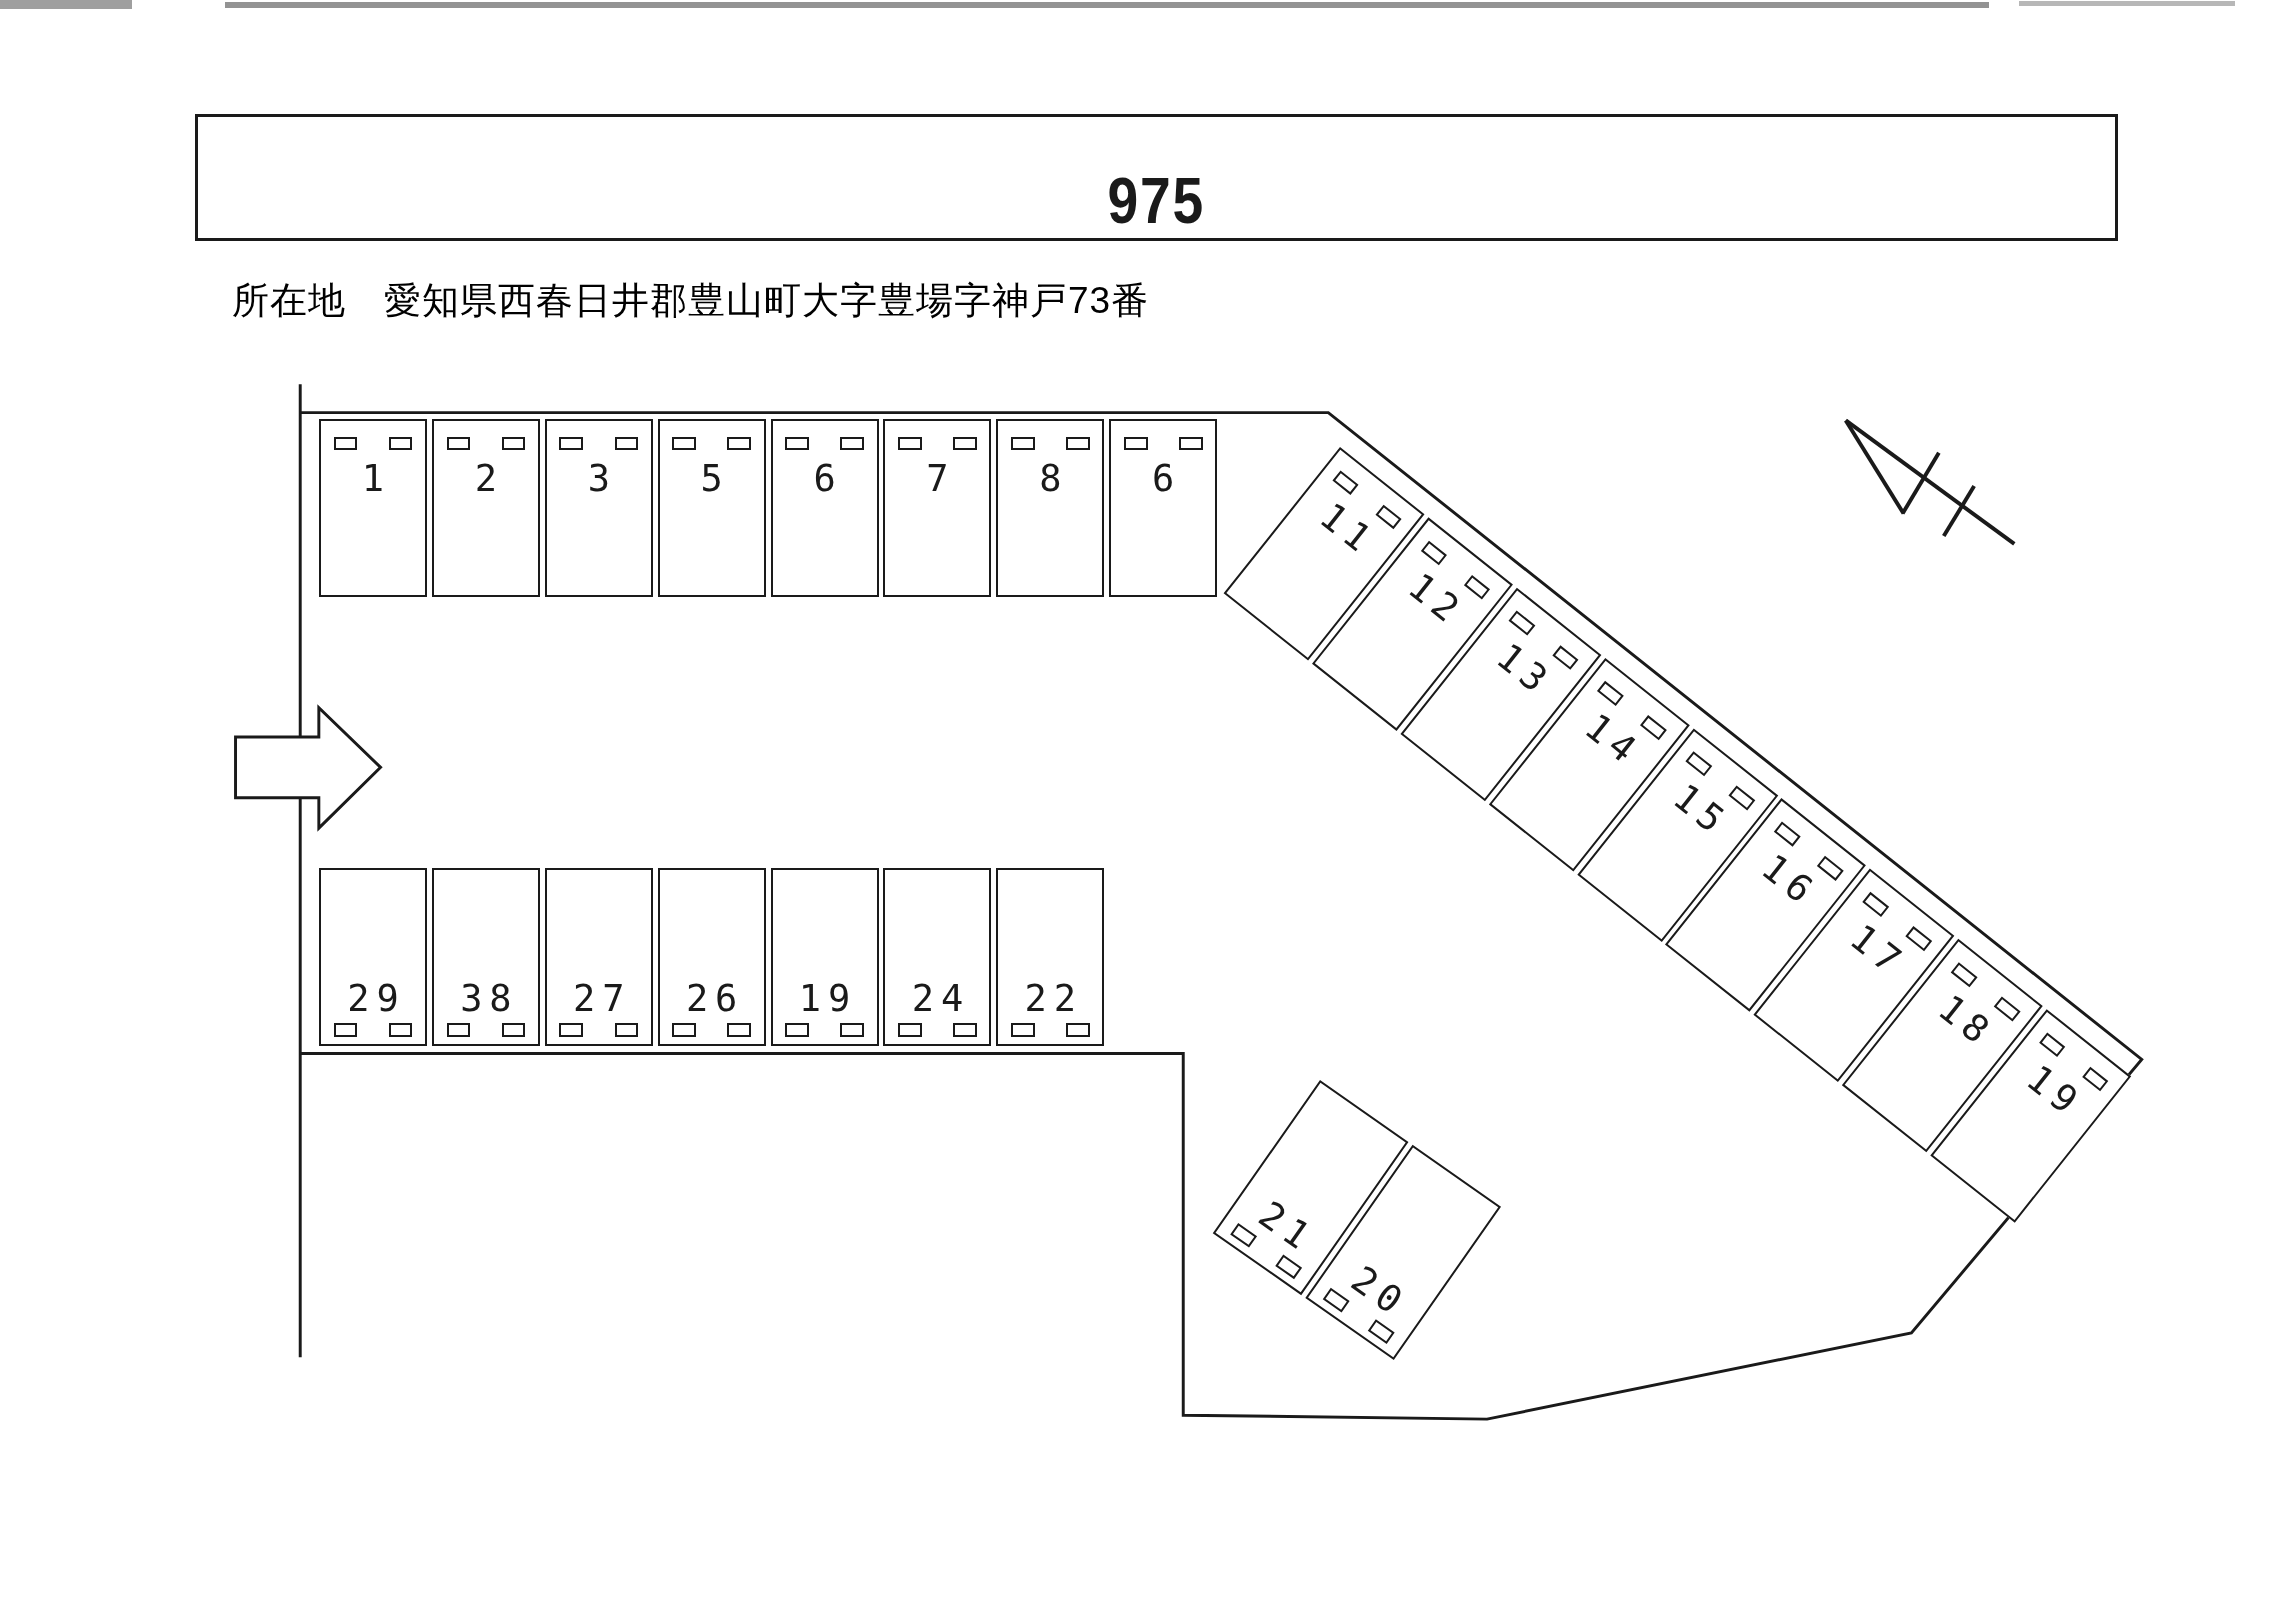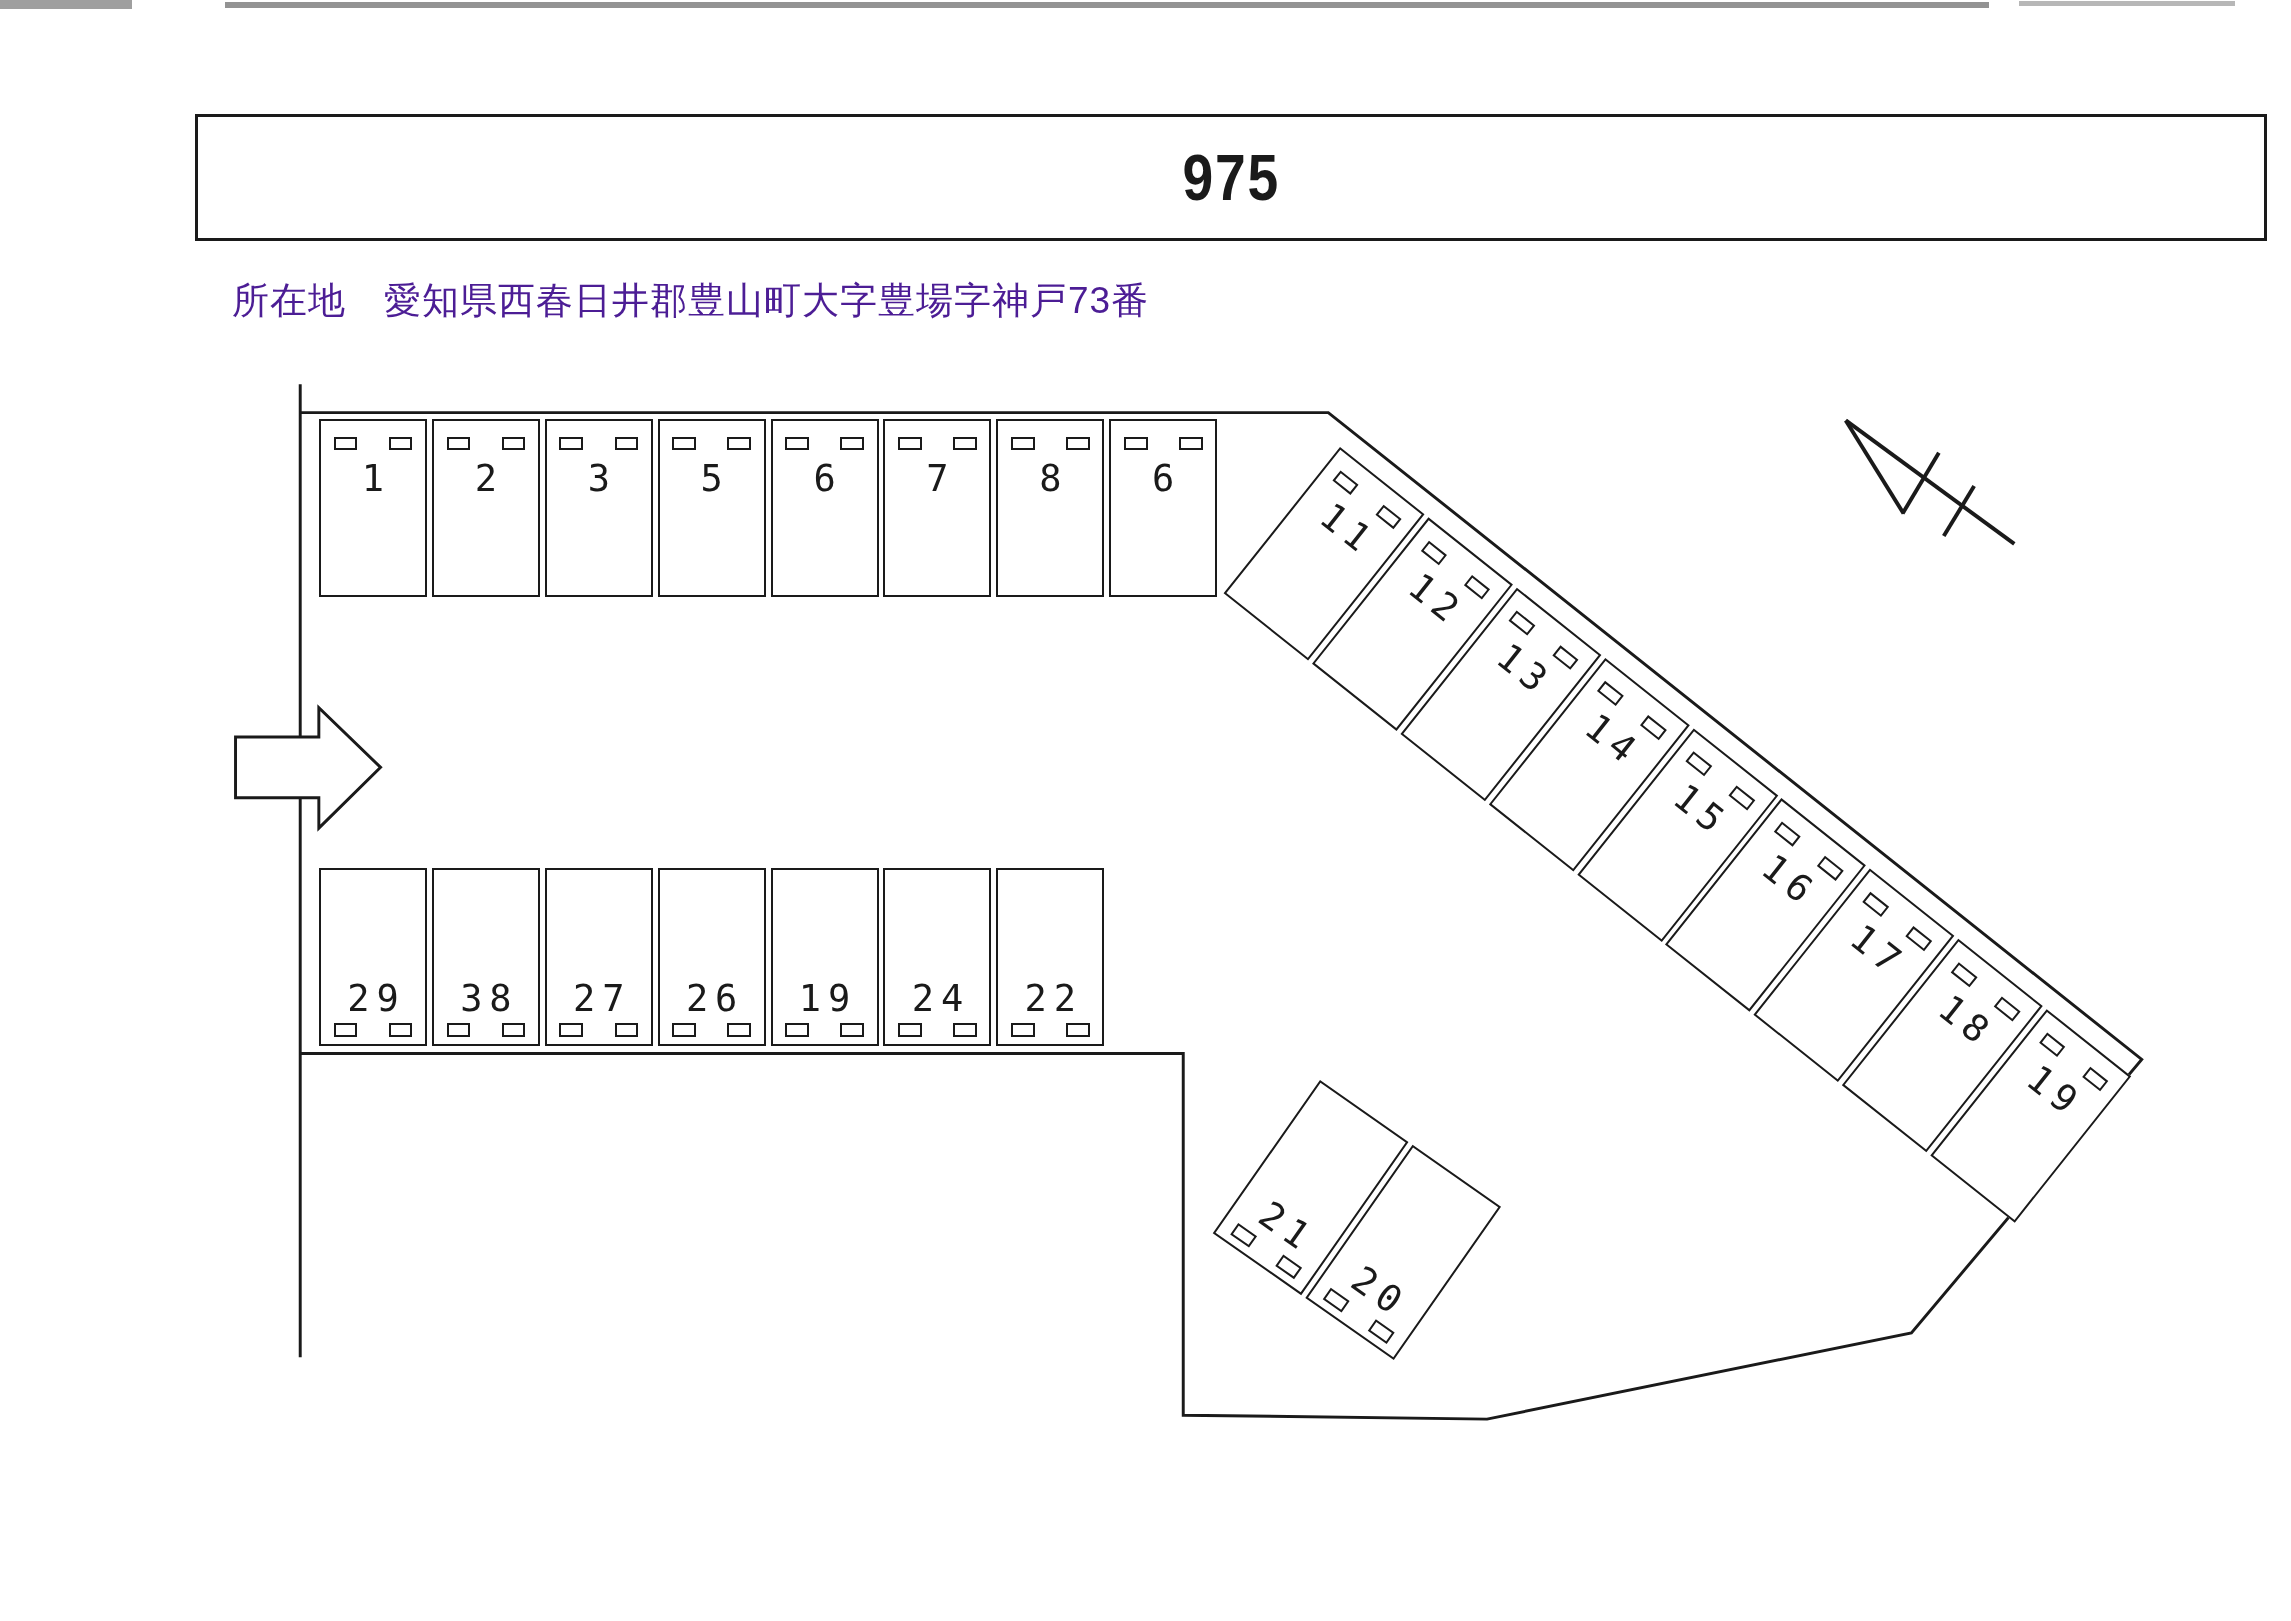--- a/index.html
+++ b/index.html
@@ -9,31 +9,31 @@
     background:#ffffff;
     overflow:hidden;
     font-family:"Liberation Sans", sans-serif;
   }
   
   .scan-bar{position:absolute;left:225px;top:2px;width:1764px;height:5.9px;background:#3a3a3a;opacity:.55;}
   .scan-blob{position:absolute;left:0;top:0;width:132px;height:8.8px;background:#2a2a2a;opacity:.45;}
   .scan-bar2{position:absolute;left:2019px;top:1px;width:216px;height:4.9px;background:#4a4a4a;opacity:.4;}
 
   .title-box{
-    position:absolute;left:195px;top:114px;width:2072px;height:127px;
+    position:absolute;left:195px;top:114px;width:1923px;height:127px;
     border:3.9px solid #1a1a1a;box-sizing:border-box;
-    display:flex;align-items:center;justify-content:center;
+    display:flex;align-items:flex-end;justify-content:center;
   }
   .title-text{
     font-size:65px;font-weight:700;color:#1a1a1a;
     letter-spacing:2px;display:inline-block;transform:scaleX(.85);
   }
   .address{
     position:absolute;left:232px;top:276px;
-    font-size:37px;color:#4c1d95;letter-spacing:1px;white-space:nowrap;
+    font-size:37px;color:#000000;letter-spacing:1px;white-space:nowrap;
   }
 
   svg.overlay{position:absolute;left:0;top:0;z-index:1;}
 
   .row{
     position:absolute;display:flex;gap:4.9px;
     transform-origin:0 0;z-index:2;width:max-content;
   }
   .stall{
     box-sizing:border-box;width:108px;background:#ffffff;

